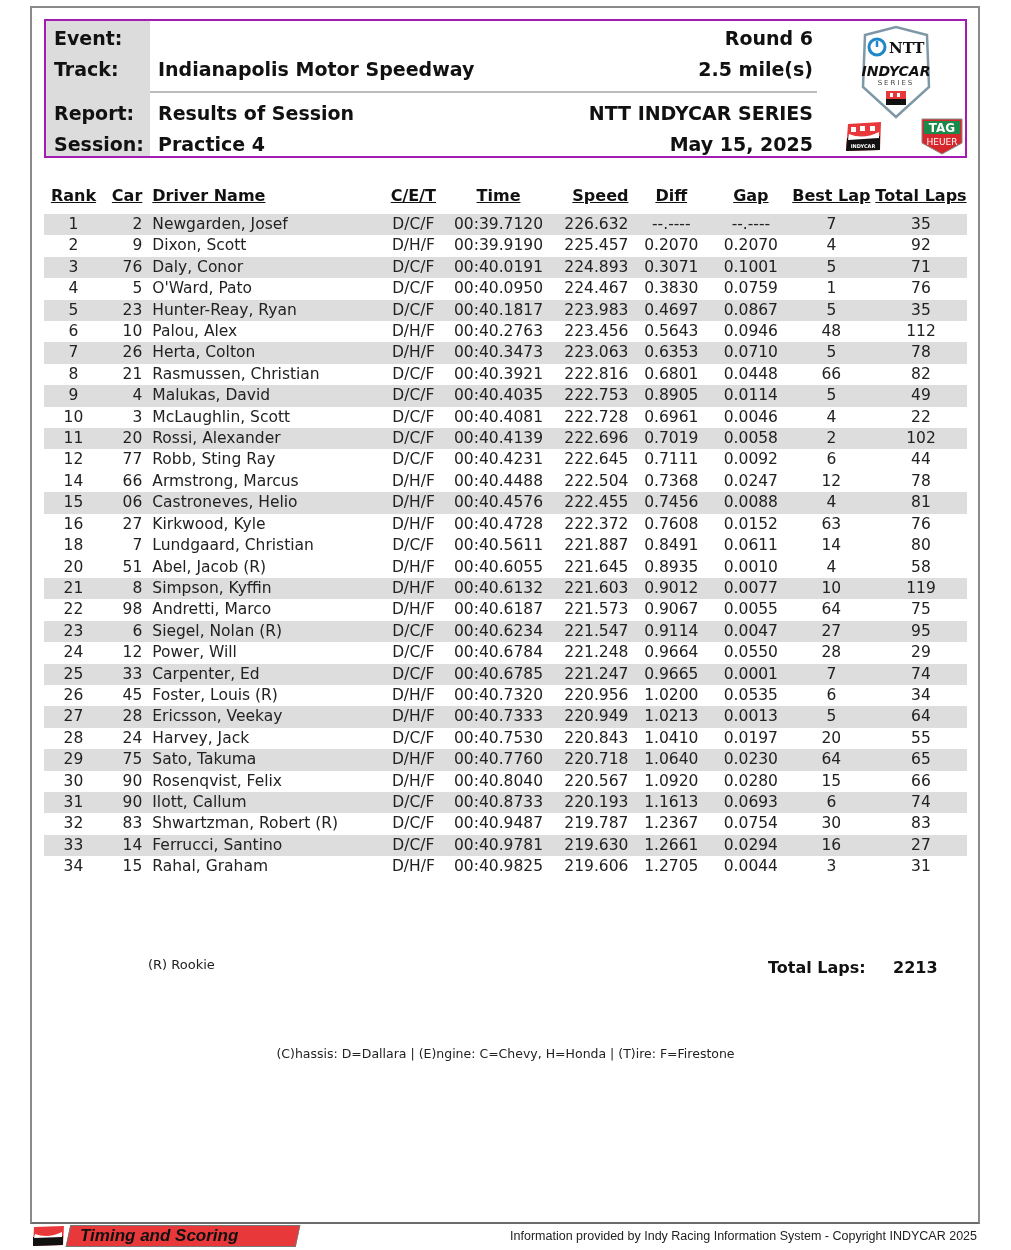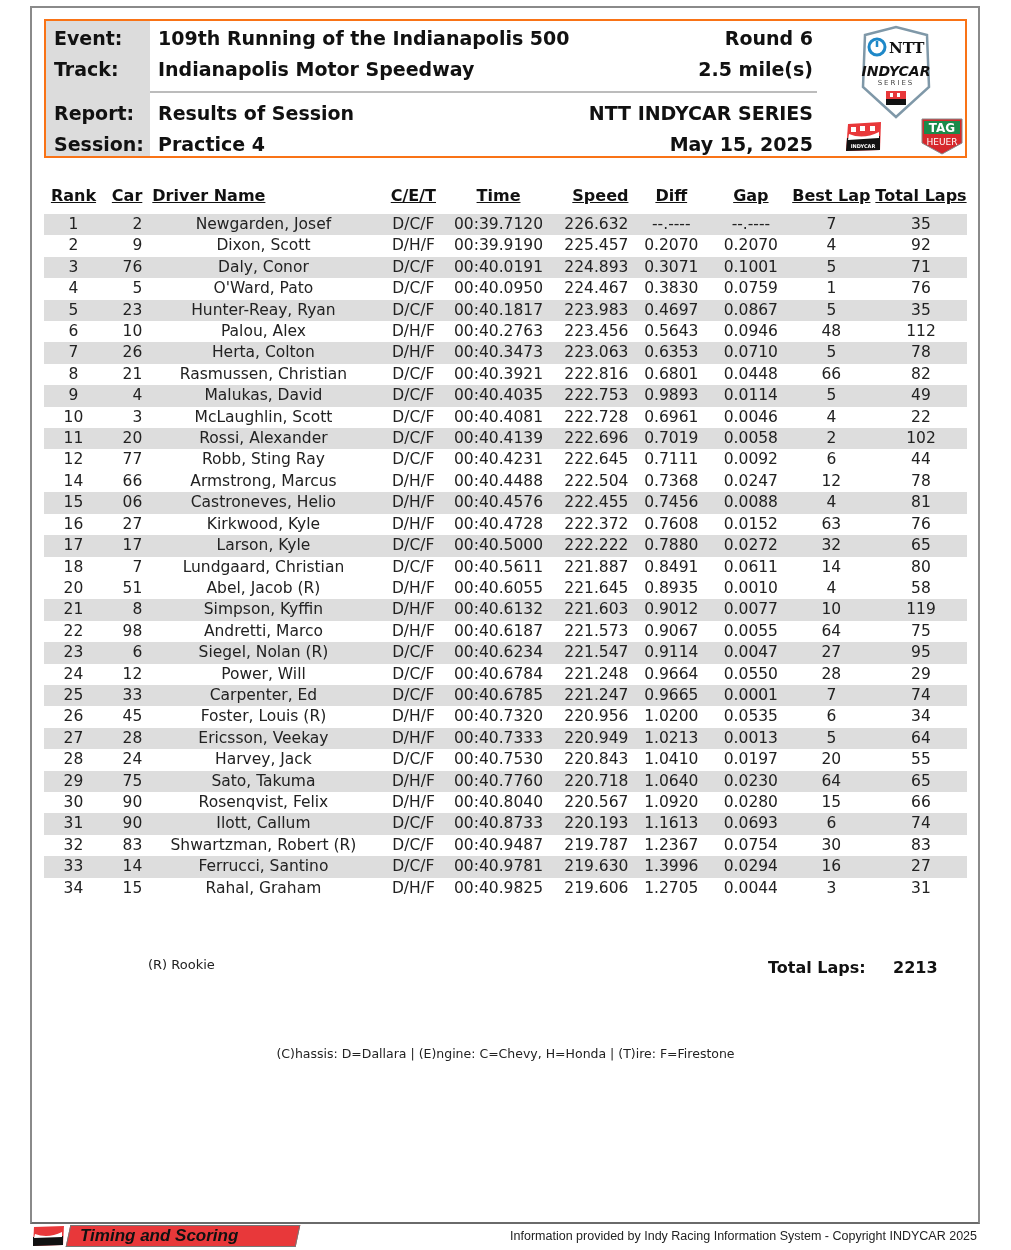--- a/index.html
+++ b/index.html
@@ -1,41 +1,41 @@
 <!DOCTYPE html>
 <html><head>
 <meta charset="utf-8">
 <style>
   html, body { margin:0; padding:0; background:#ffffff; }
   body { width:1011px; height:1250px; position:relative; overflow:hidden;
          font-family:"DejaVu Sans", sans-serif; color:#222; }
   .page-frame { position:absolute; left:30px; top:6px; width:950px; height:1218px;
                 border:2px solid #8a8a8a; border-bottom:2px solid #6a6a6a; box-sizing:border-box; }
   .header-box { position:absolute; left:44px; top:19px; width:923px; height:139px;
-                border:2px solid #f97316; box-sizing:border-box; background:#fff; }
+                border:2px solid #a21caf; box-sizing:border-box; background:#fff; }
   .label-col { position:absolute; left:0; top:0; width:104px; height:100%; background:#dcdcdc; }
   .hlabel { position:absolute; left:8px; font-weight:bold; font-size:19px; color:#111; }
   .hval { position:absolute; left:112px; font-weight:bold; font-size:19px; color:#111; white-space:nowrap; }
   .hright { position:absolute; right:152px; font-weight:bold; font-size:19px; color:#111; white-space:nowrap; text-align:right; }
   .hdivider { position:absolute; left:104px; top:70px; width:667px; height:2px; background:#bcbcbc; }
 
   .logos { position:absolute; left:793px; top:2px; width:126px; height:133px; }
   .ntt-shield { position:absolute; left:18px; top:2px; width:78px; height:95px; }
   .indycar-flag { position:absolute; left:6px; top:99px; width:38px; height:30px; }
   .tag-logo { position:absolute; left:81px; top:94px; width:44px; height:38px; }
 
   table.results { position:absolute; left:44px; top:186px; width:923px; border-collapse:collapse;
                   font-size:15.5px; }
   table.results th { font-weight:bold; text-decoration:underline; font-size:16px; color:#111;
                      padding:0; height:28px; vertical-align:top; white-space:nowrap; }
   table.results td { padding:0; height:21.4px; line-height:21.4px; white-space:nowrap; color:#222; }
   tr.odd td { background:#dddddd; }
   .c-rank { width:60px; text-align:center; }
   .c-car { width:40px; text-align:right; padding-right:5px !important; }
-  .c-name { width:225px; text-align:center; padding-left:5px !important; }
+  .c-name { width:225px; text-align:left; padding-left:5px !important; }
   .c-cet { width:80px; text-align:center; }
   .c-time { width:93px; text-align:center; }
   .c-speed { width:85px; text-align:right; }
   .c-diff { width:88px; text-align:center; }
   .c-gap { width:75px; text-align:center; }
   .c-best { width:88px; text-align:center; }
   .c-total { width:92px; text-align:center; }
   th.c-car { text-align:right; padding-right:5px !important; }
   th.c-name { text-align:left; padding-left:5px !important; }
 
@@ -58,21 +58,20 @@
 
 <div class="page-frame"></div>
 
 <div class="header-box">
   <div class="label-col"></div>
   <div class="hlabel" style="top:6px">Event:</div>
   <div class="hlabel" style="top:37px">Track:</div>
   <div class="hlabel" style="top:81px">Report:</div>
   <div class="hlabel" style="top:112px">Session:</div>
 
-  <div class="hval" style="top:6px">109th Running of the Indianapolis 500</div>
   <div class="hval" style="top:37px">Indianapolis Motor Speedway</div>
   <div class="hval" style="top:81px">Results of Session</div>
   <div class="hval" style="top:112px">Practice 4</div>
 
   <div class="hright" style="top:6px">Round 6</div>
   <div class="hright" style="top:37px">2.5 mile(s)</div>
   <div class="hright" style="top:81px">NTT INDYCAR SERIES</div>
   <div class="hright" style="top:112px">May 15, 2025</div>
 
   <div class="hdivider"></div>
@@ -220,21 +219,21 @@
         <td class="c-best">66</td>
         <td class="c-total">82</td>
       </tr>
       <tr class="odd">
         <td class="c-rank">9</td>
         <td class="c-car">4</td>
         <td class="c-name">Malukas, David</td>
         <td class="c-cet">D/C/F</td>
         <td class="c-time">00:40.4035</td>
         <td class="c-speed">222.753</td>
-        <td class="c-diff">0.9893</td>
+        <td class="c-diff">0.8905</td>
         <td class="c-gap">0.0114</td>
         <td class="c-best">5</td>
         <td class="c-total">49</td>
       </tr>
       <tr>
         <td class="c-rank">10</td>
         <td class="c-car">3</td>
         <td class="c-name">McLaughlin, Scott</td>
         <td class="c-cet">D/C/F</td>
         <td class="c-time">00:40.4081</td>
@@ -297,32 +296,20 @@
         <td class="c-car">27</td>
         <td class="c-name">Kirkwood, Kyle</td>
         <td class="c-cet">D/H/F</td>
         <td class="c-time">00:40.4728</td>
         <td class="c-speed">222.372</td>
         <td class="c-diff">0.7608</td>
         <td class="c-gap">0.0152</td>
         <td class="c-best">63</td>
         <td class="c-total">76</td>
       </tr>
-      <tr class="odd">
-        <td class="c-rank">17</td>
-        <td class="c-car">17</td>
-        <td class="c-name">Larson, Kyle</td>
-        <td class="c-cet">D/C/F</td>
-        <td class="c-time">00:40.5000</td>
-        <td class="c-speed">222.222</td>
-        <td class="c-diff">0.7880</td>
-        <td class="c-gap">0.0272</td>
-        <td class="c-best">32</td>
-        <td class="c-total">65</td>
-      </tr>
       <tr>
         <td class="c-rank">18</td>
         <td class="c-car">7</td>
         <td class="c-name">Lundgaard, Christian</td>
         <td class="c-cet">D/C/F</td>
         <td class="c-time">00:40.5611</td>
         <td class="c-speed">221.887</td>
         <td class="c-diff">0.8491</td>
         <td class="c-gap">0.0611</td>
         <td class="c-best">14</td>
@@ -484,21 +471,21 @@
         <td class="c-best">30</td>
         <td class="c-total">83</td>
       </tr>
       <tr class="odd">
         <td class="c-rank">33</td>
         <td class="c-car">14</td>
         <td class="c-name">Ferrucci, Santino</td>
         <td class="c-cet">D/C/F</td>
         <td class="c-time">00:40.9781</td>
         <td class="c-speed">219.630</td>
-        <td class="c-diff">1.3996</td>
+        <td class="c-diff">1.2661</td>
         <td class="c-gap">0.0294</td>
         <td class="c-best">16</td>
         <td class="c-total">27</td>
       </tr>
       <tr>
         <td class="c-rank">34</td>
         <td class="c-car">15</td>
         <td class="c-name">Rahal, Graham</td>
         <td class="c-cet">D/H/F</td>
         <td class="c-time">00:40.9825</td>

